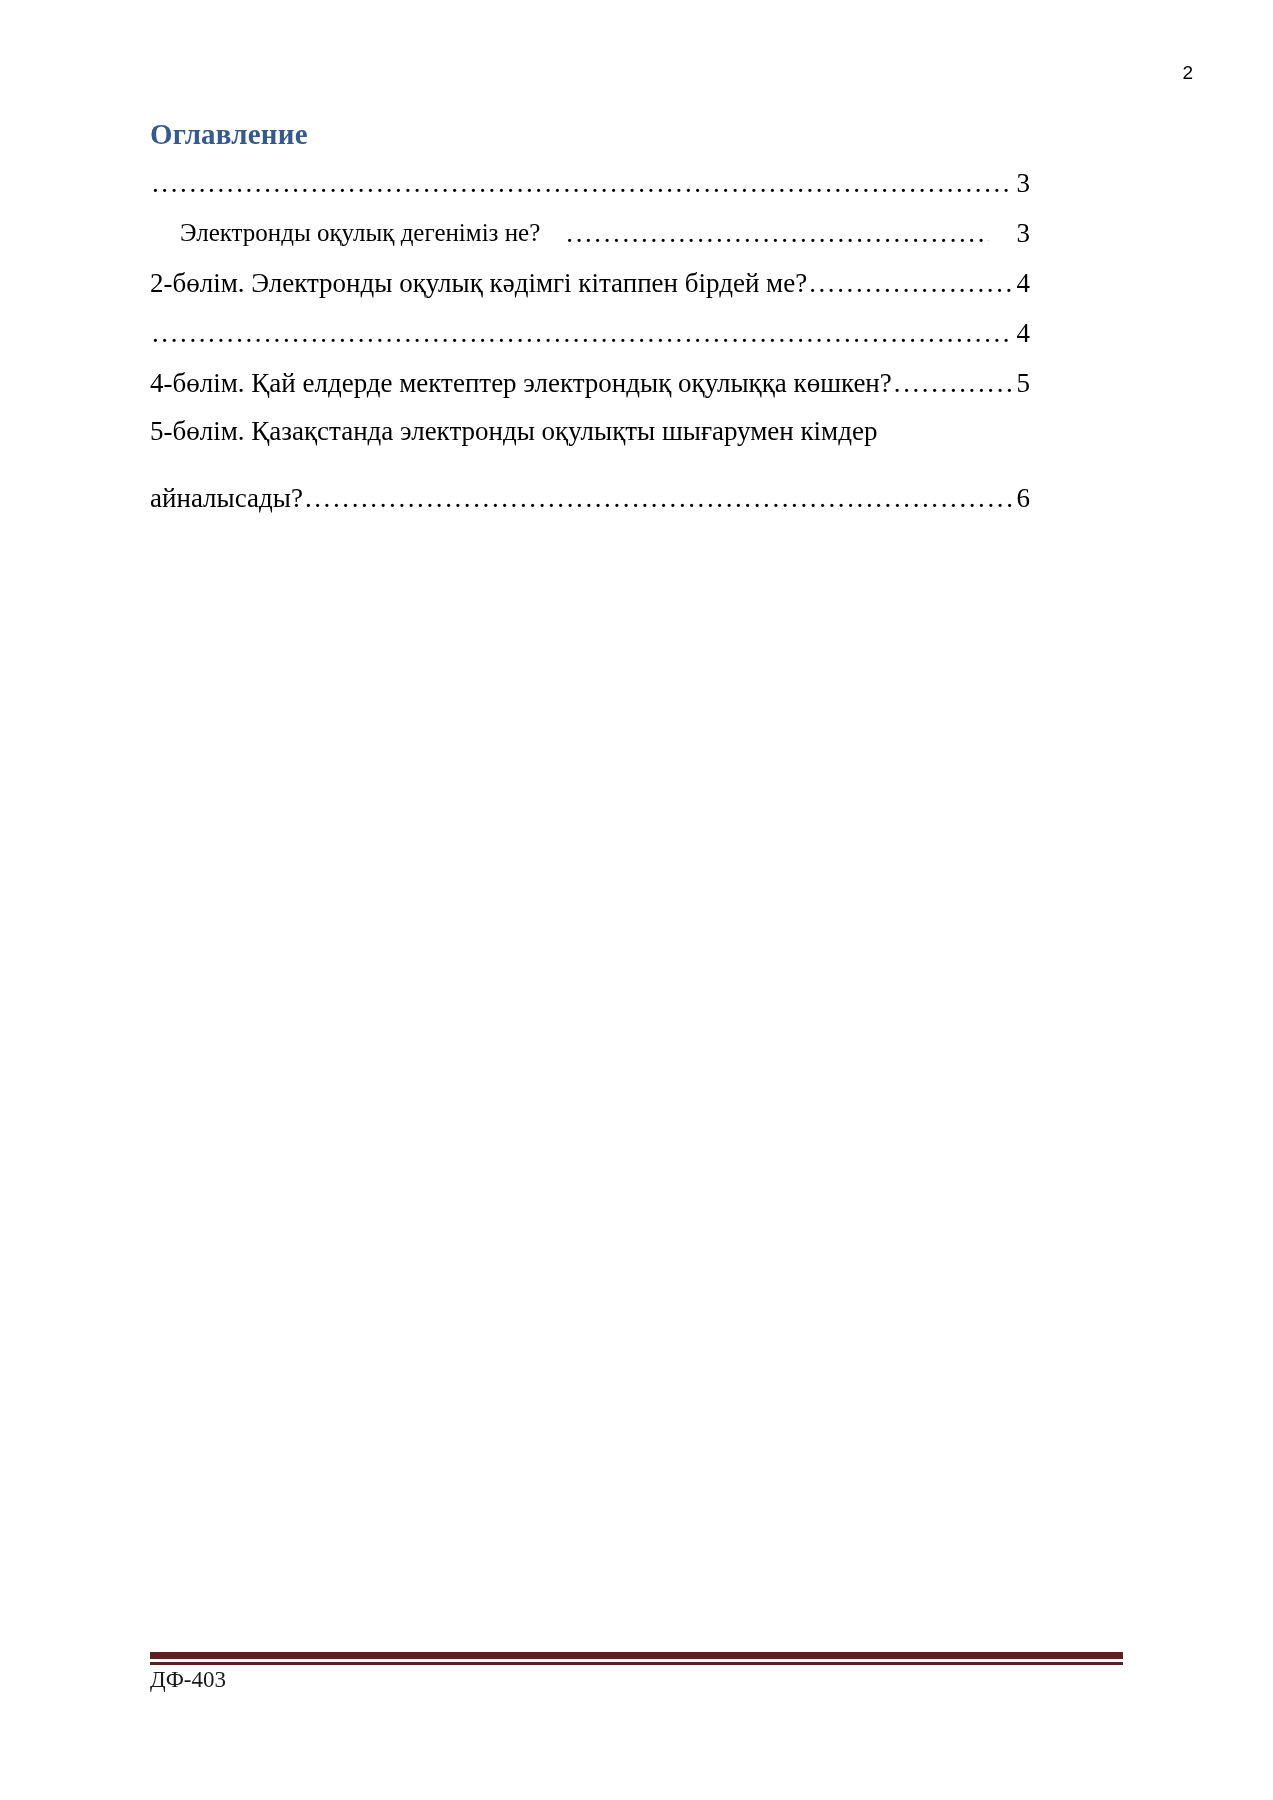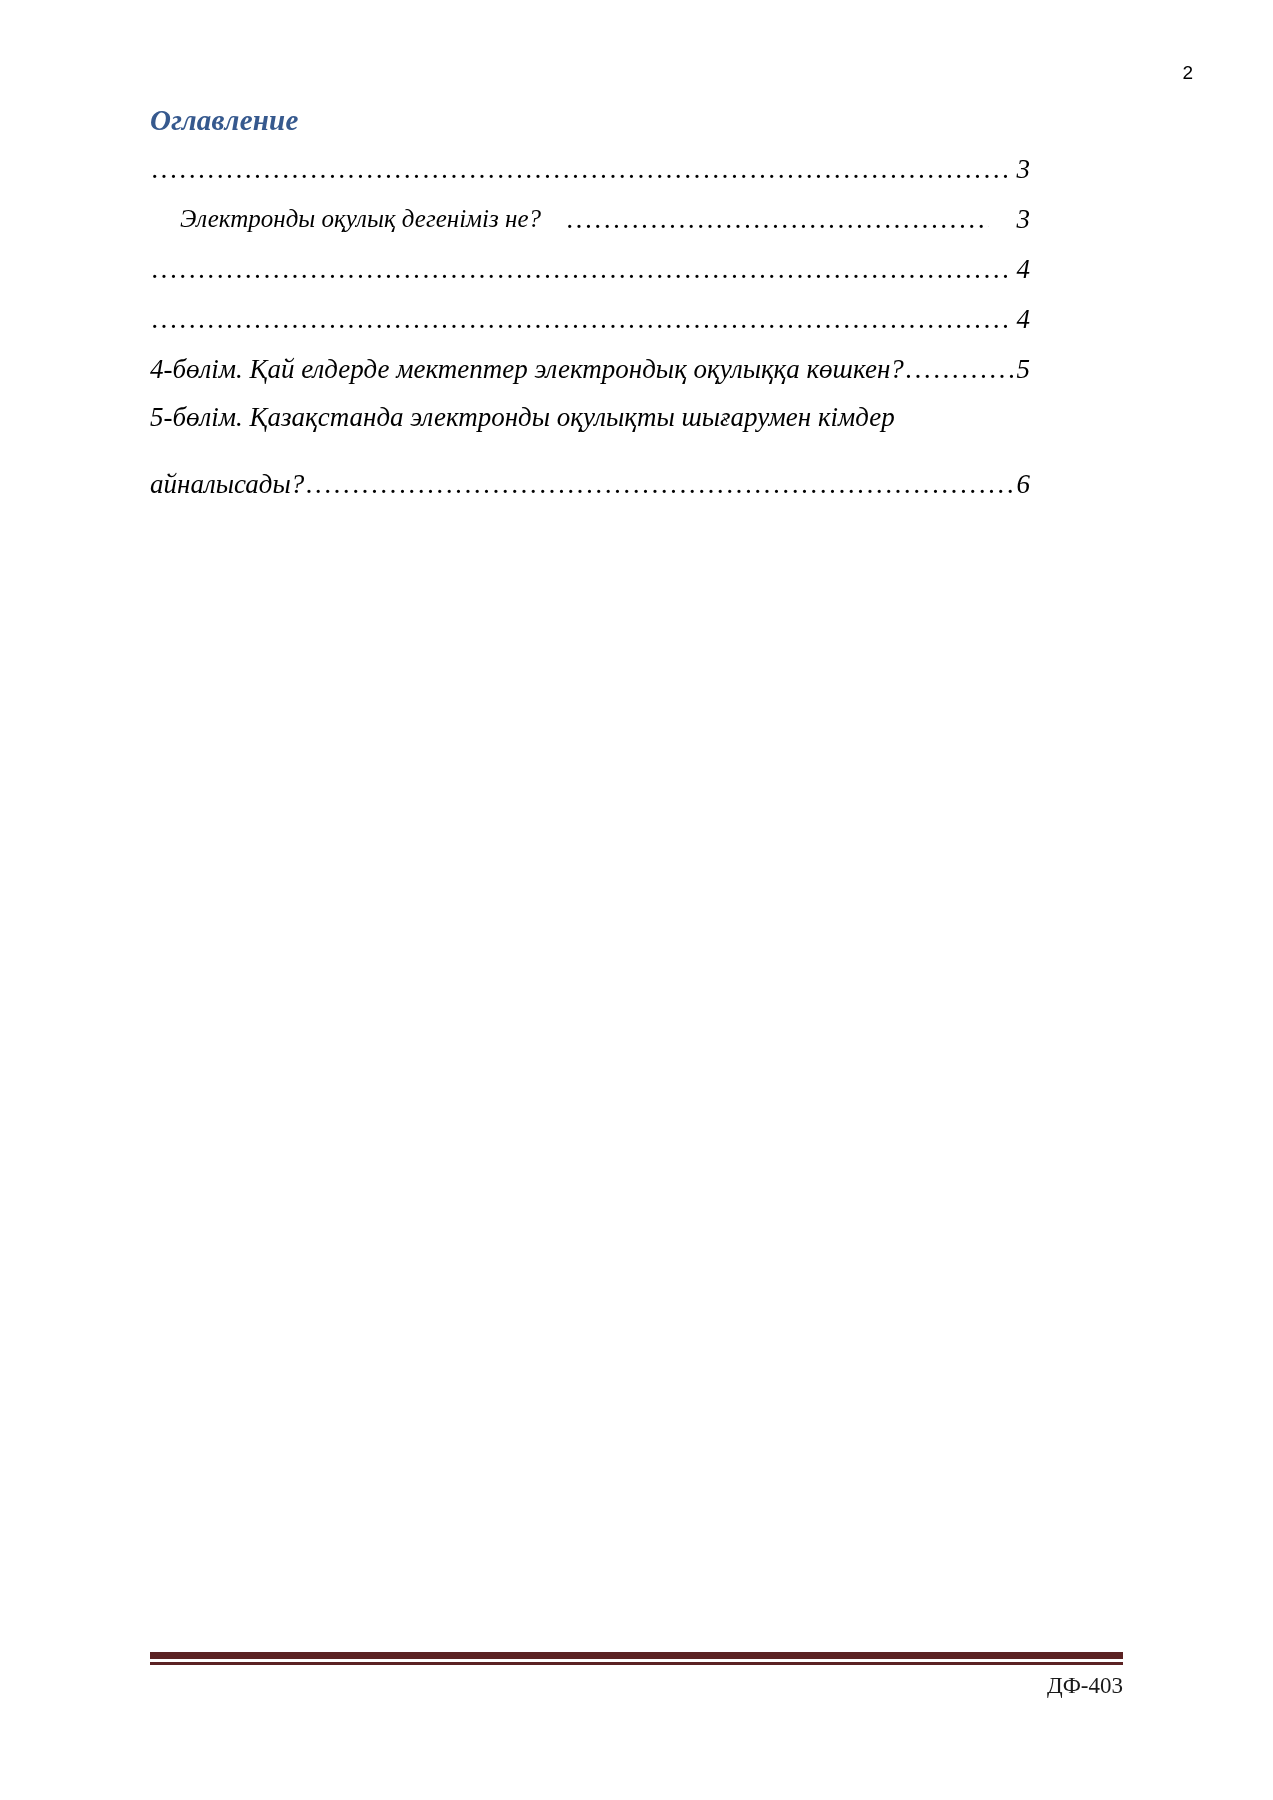--- a/index.html
+++ b/index.html
@@ -37,24 +37,23 @@
   .header .page-number {
     font-family: "Liberation Sans", "DejaVu Sans", sans-serif;
     font-size: 19px;
     line-height: 22px;
     color: #000000;
   }
 
   
   .content {
     position: absolute;
-    top: 102px;
+    top: 116px;
     left: 150px;
     width: 880px;
-    font-style: italic;
   }
 
   .toc-heading {
     font-family: "Liberation Serif", "DejaVu Serif", serif;
     font-size: 29px;
     font-weight: bold;
     color: #36598E;
     line-height: 36px;
     margin: 0 0 6px 0;
     letter-spacing: 0.2px;
@@ -137,26 +136,25 @@
     height: 3px;
     background: #ffffff;
     width: 100%;
   }
   .footer-rule-thin {
     height: 3px;
     background: #5B2223;
     width: 100%;
   }
   .footer-text {
-    margin-top: 6px;
+    margin-top: 0;
     font-family: "Liberation Serif", "DejaVu Serif", serif;
     font-size: 23px;
     line-height: 30px;
     color: #1a1a1a;
-    text-align: right;
   }
 </style>
 </head>
 <body>
 
 <div class="page">
 
   <div class="header">
     <span class="page-number">2</span>
   </div>
@@ -172,20 +170,21 @@
         <span class="page-num">3</span>
       </li>
 
       <li class="toc-entry level-2">
         <span class="entry-text">Электронды оқулық дегеніміз не?</span>
         <span class="leader">..................................................................................................................................</span>
         <span class="page-num">3</span>
       </li>
 
       <li class="toc-entry level-1">
+        <span class="entry-text">2-бөлім. Электронды оқулық кәдімгі кітаппен бірдей ме?</span>
         <span class="leader">..................................................................................................................................</span>
         <span class="page-num">4</span>
       </li>
 
       <li class="toc-entry level-1">
         <span class="leader">..................................................................................................................................</span>
         <span class="page-num">4</span>
       </li>
 
       <li class="toc-entry level-1">

